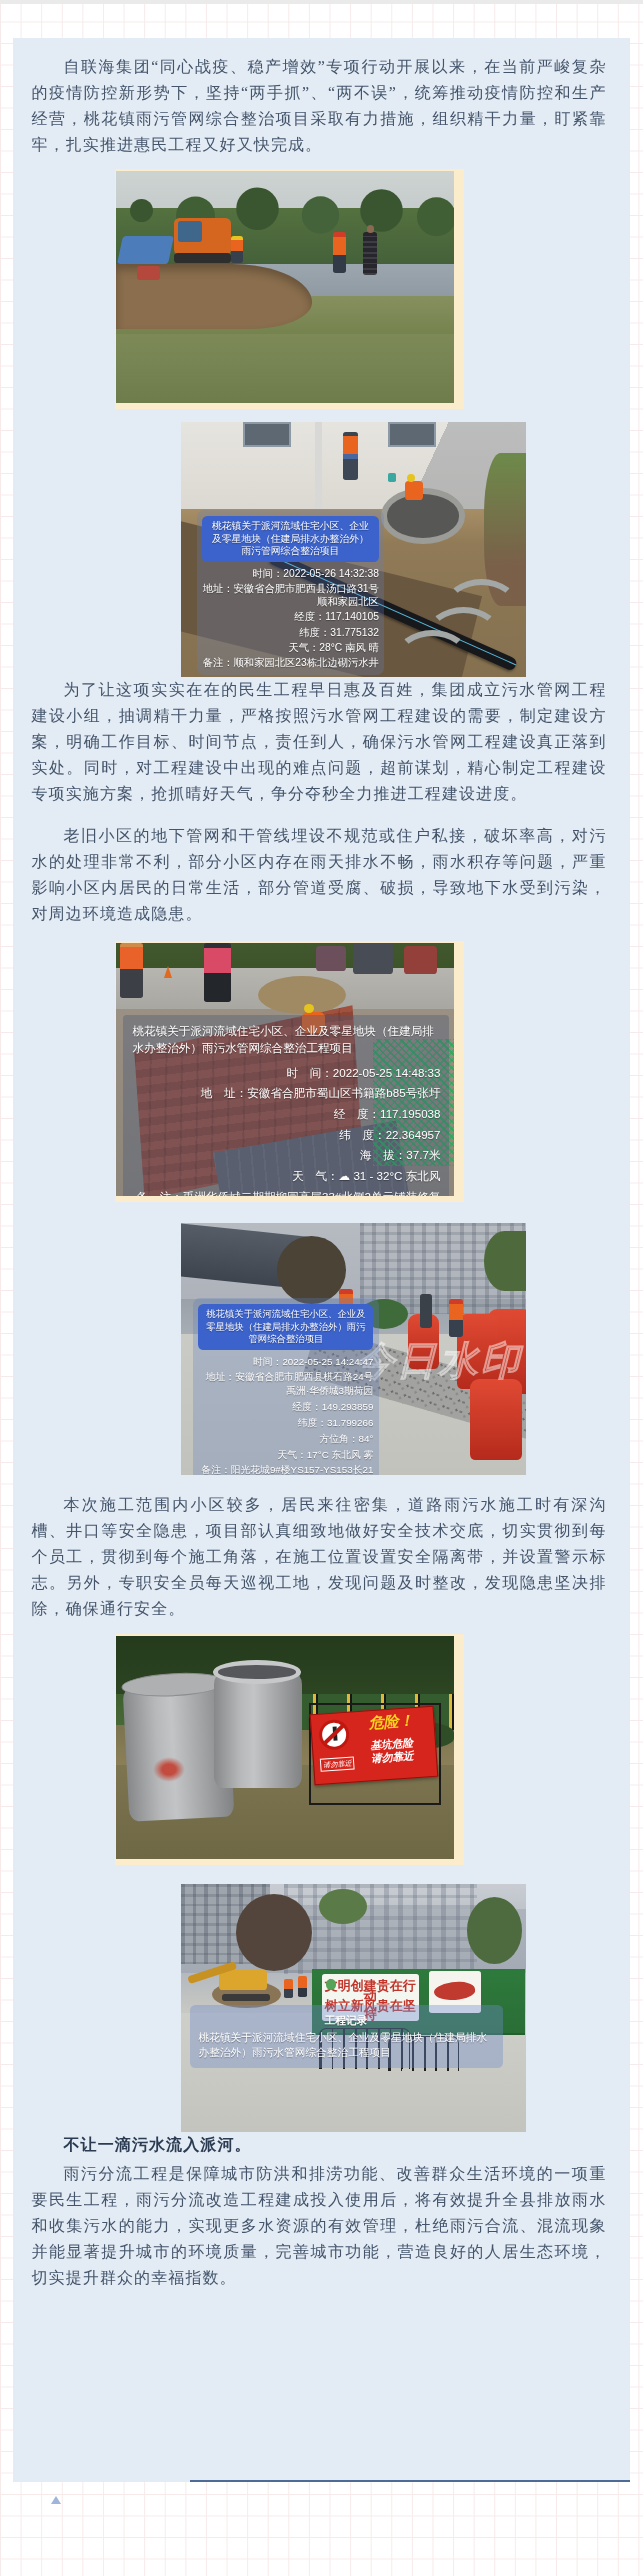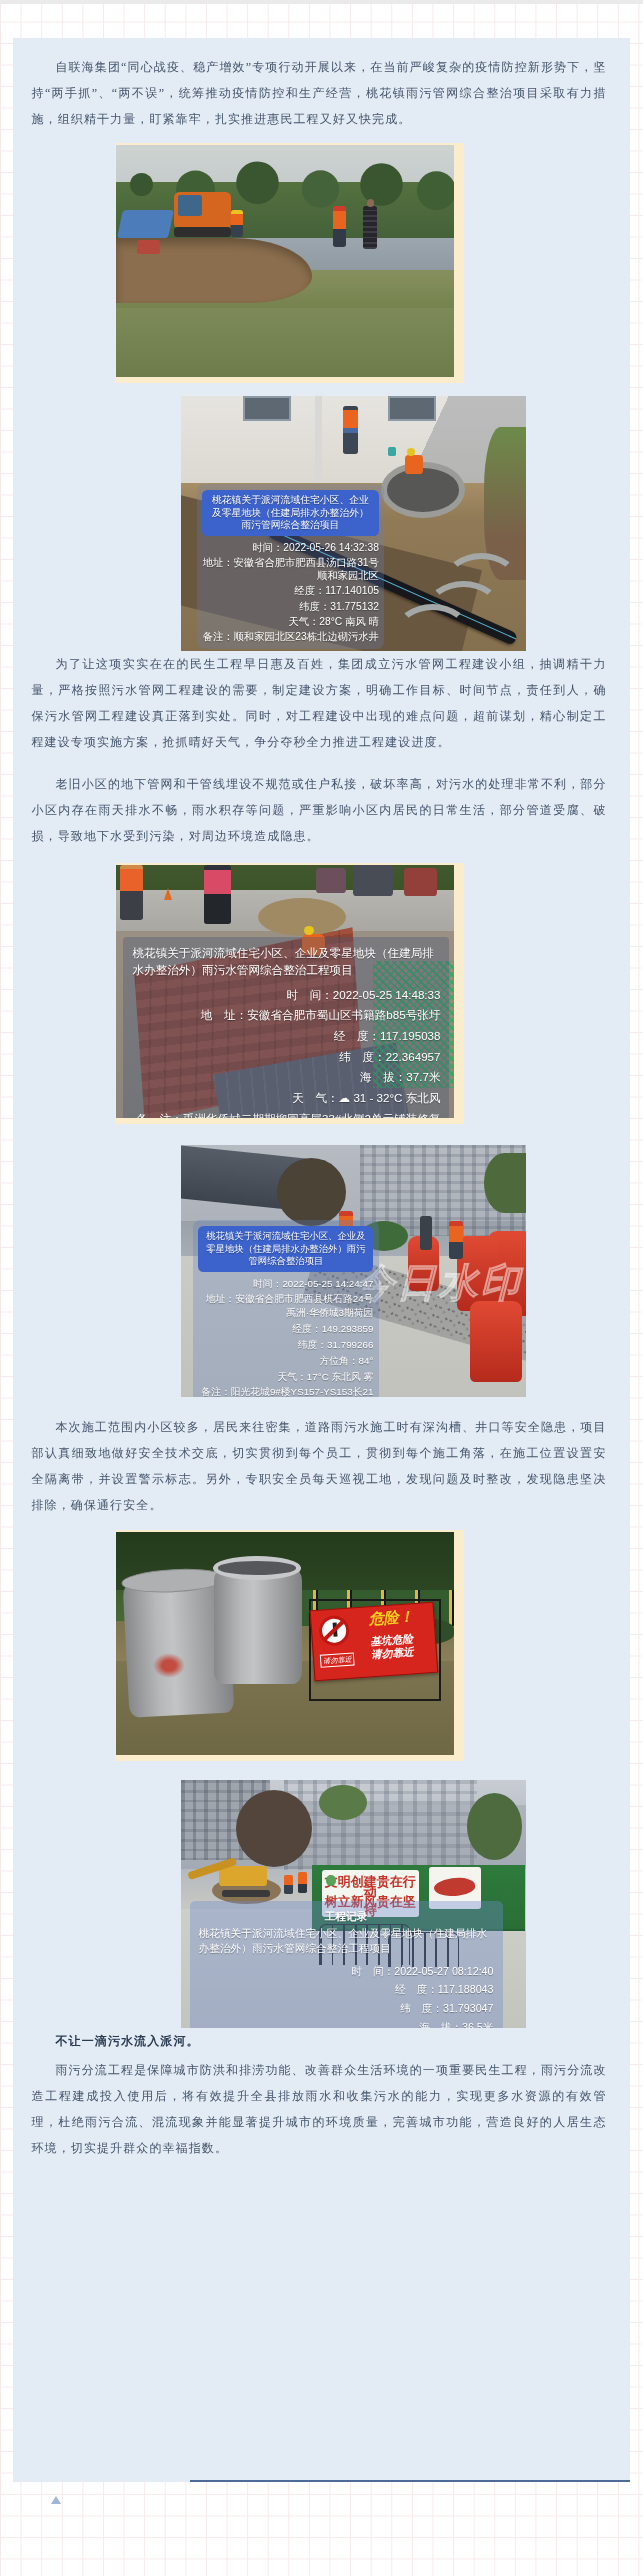--- a/index.html
+++ b/index.html
@@ -14,21 +14,21 @@
   }
   .page{position:relative;width:644px;height:2576px;}
   .top-strip{position:absolute;left:0;top:0;width:644px;height:3.6px;background:#eaeaea;}
   .card{
     position:absolute;left:12.5px;top:38px;width:617px;height:2444px;
     background:#e3ebf4;box-sizing:border-box;overflow:hidden;
   }
   .card::after{content:"";position:absolute;left:177px;right:0;bottom:0;height:1.8px;background:#4d6b96;}
   .content{padding:16px 23px 0 19px;}
   .content p{
-    margin:0 0 2.7px 0;font-size:12px;line-height:26px;letter-spacing:1.1px;
+    margin:0 0 2.7px 0;font-size:16px;line-height:26px;letter-spacing:1.1px;
     color:#44556b;text-align:justify;text-indent:2em;
   }
   .content p.heading{font-weight:bold;color:#2b3c52;}
   
   .frame{width:348px;margin:0 0 0 83px;background:#fbeccb;padding:2.7px 0 5.4px 1.8px;}
   .ph{position:relative;overflow:hidden;display:block;}
   .ph i{position:absolute;display:block;}
   .ph-a{width:338px;}
   .plain{width:345px;margin-left:149px;}
   #frame-1{margin-top:10.7px;}
@@ -327,26 +327,20 @@
           <span class="tx"><span>文明创建贵在行动</span><br><span>树立新风贵在坚持</span></span>
         </span>
         <i class="p6-b2"></i>
         <i class="p6-f1"></i>
         <i class="p6-f2"></i>
         <i class="wk p6-w1"></i>
         <i class="wk p6-w2"></i>
         <div class="ovl ovl6">
           <div class="hdr">工程记录</div>
           <div>桃花镇关于派河流域住宅小区、企业及零星地块（住建局排水办整治外）雨污水管网综合整治工程项目</div>
-          <div class="rows">
-              <div class="orow">时　间：2022-05-27 08:12:40</div>
-              <div class="orow">经　度：117.188043</div>
-              <div class="orow">纬　度：31.793047</div>
-              <div class="orow">海　拔：36.5米</div>
-            </div>
         </div>
       </div>
 
       <p class="heading">不让一滴污水流入派河。</p>
       <p>雨污分流工程是保障城市防洪和排涝功能、改善群众生活环境的一项重要民生工程，雨污分流改造工程建成投入使用后，将有效提升全县排放雨水和收集污水的能力，实现更多水资源的有效管理，杜绝雨污合流、混流现象并能显著提升城市的环境质量，完善城市功能，营造良好的人居生态环境，切实提升群众的幸福指数。</p>
 
     </div>
   </div>
 
   <div class="back-triangle"></div>

